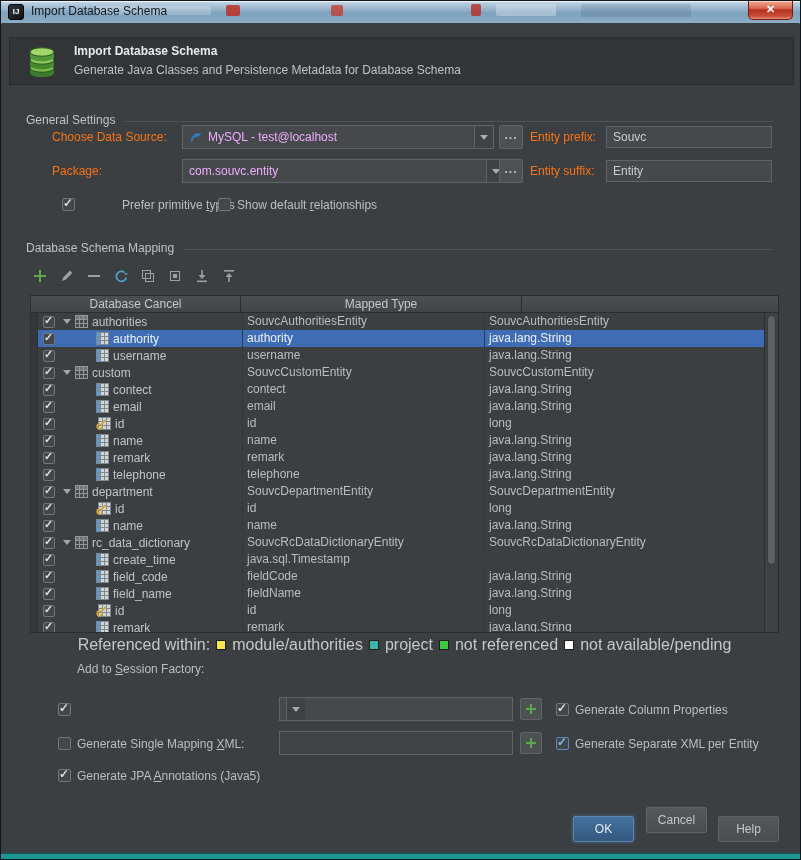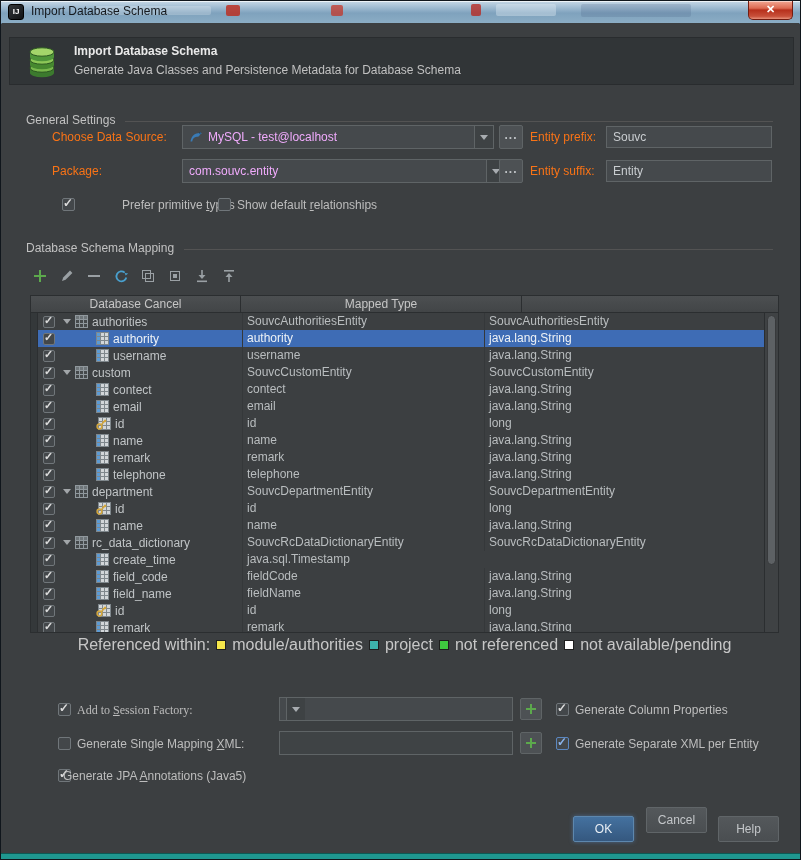--- a/index.html
+++ b/index.html
@@ -602,21 +602,21 @@
         <span class="swatch" style="background: rgb(61, 179, 172);"></span>
         <span>project</span>
         <span class="swatch" style="background: rgb(63, 201, 63);"></span>
         <span>not referenced</span>
         <span class="swatch" style="background: rgb(255, 255, 255);"></span>
         <span>not available/pending</span>
       </div>
 
 
     <span class="cb checked" style="position:absolute;left:56px;top:680px;"></span>
-    <span class="cb-label" style="left:75px;top:680px;font-family:Liberation Serif, serif;"><span>Add to </span><u>S</u><span>ession Factory:</span></span>
+    <span class="cb-label" style="left:75px;top:639px;"><span>Add to </span><u>S</u><span>ession Factory:</span></span>
     <div class="combo" style="left:277px;top:674px;width:234px;">
       <span class="combo-arrow">
           <i class="tri-down"></i>
         </span>
     </div>
     <div class="plus-btn" style="left:518px;top:675px;">
         <svg width="12" height="12">
           <path d="M5 1h2v4h4v2H7v4H5V7H1V5h4z" fill="#5ca94c"></path>
         </svg>
       </div>
@@ -628,21 +628,21 @@
     <input class="fld disabled" style="left: 277px; top: 708px; width: 234px; height: 24px;" value="">
     <div class="plus-btn" style="left:518px;top:709px;">
         <svg width="12" height="12">
           <path d="M5 1h2v4h4v2H7v4H5V7H1V5h4z" fill="#5ca94c"></path>
         </svg>
       </div>
     <span class="cb checked cb-blue" style="position:absolute;left:554px;top:714px;"></span>
     <span class="cb-label" style="left:573px;top:714px;">Generate Separate XML per Entity</span>
 
     <span class="cb checked" style="position:absolute;left:56px;top:746px;"></span>
-    <span class="cb-label" style="left:61px;top:746px;"><span>Generate JPA </span><u>A</u><span>nnotations (Java5)</span></span>
+    <span class="cb-label" style="left:75px;top:746px;"><span>Generate JPA </span><u>A</u><span>nnotations (Java5)</span></span>
 
     <div class="btn btn-primary" style="left:571px;top:793px;">OK</div>
     <div class="btn" style="left:644px;top:784px;">Cancel</div>
     <div class="btn" style="left:716px;top:793px;text-align:center;">Help</div>
   </div>
 
   <div class="desktop-strip"></div>
 </div>
 
 </body></html>

